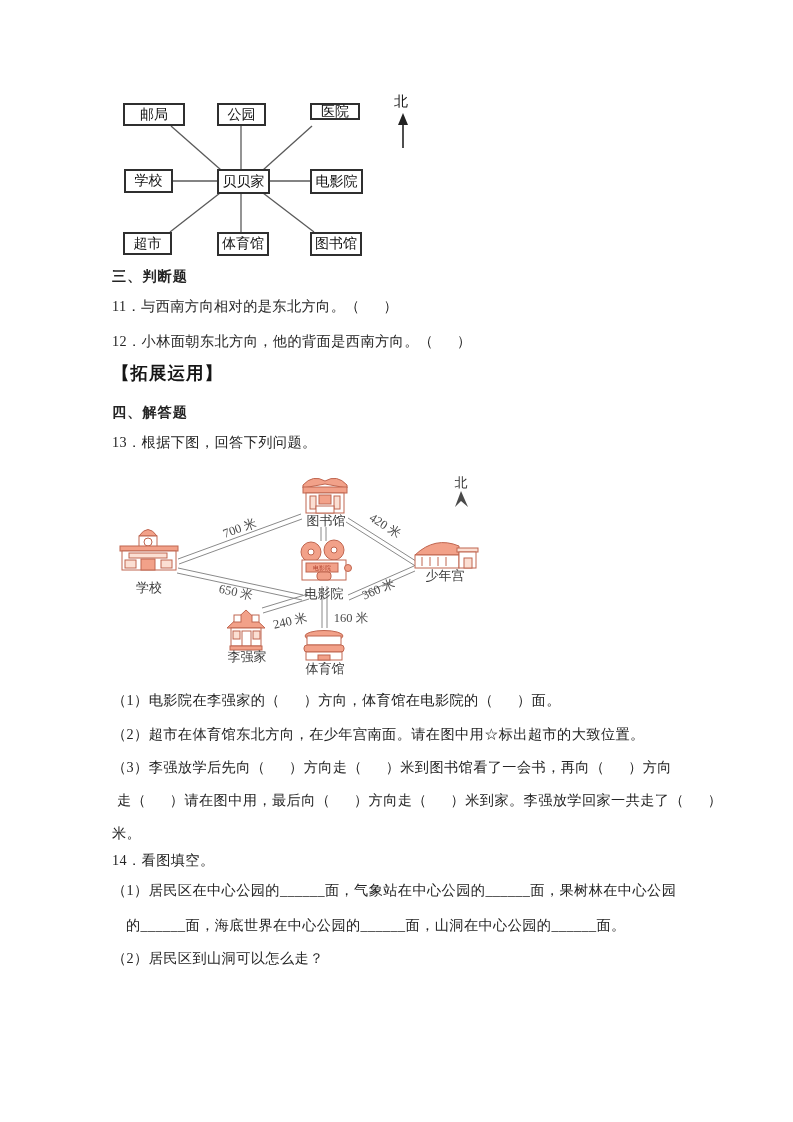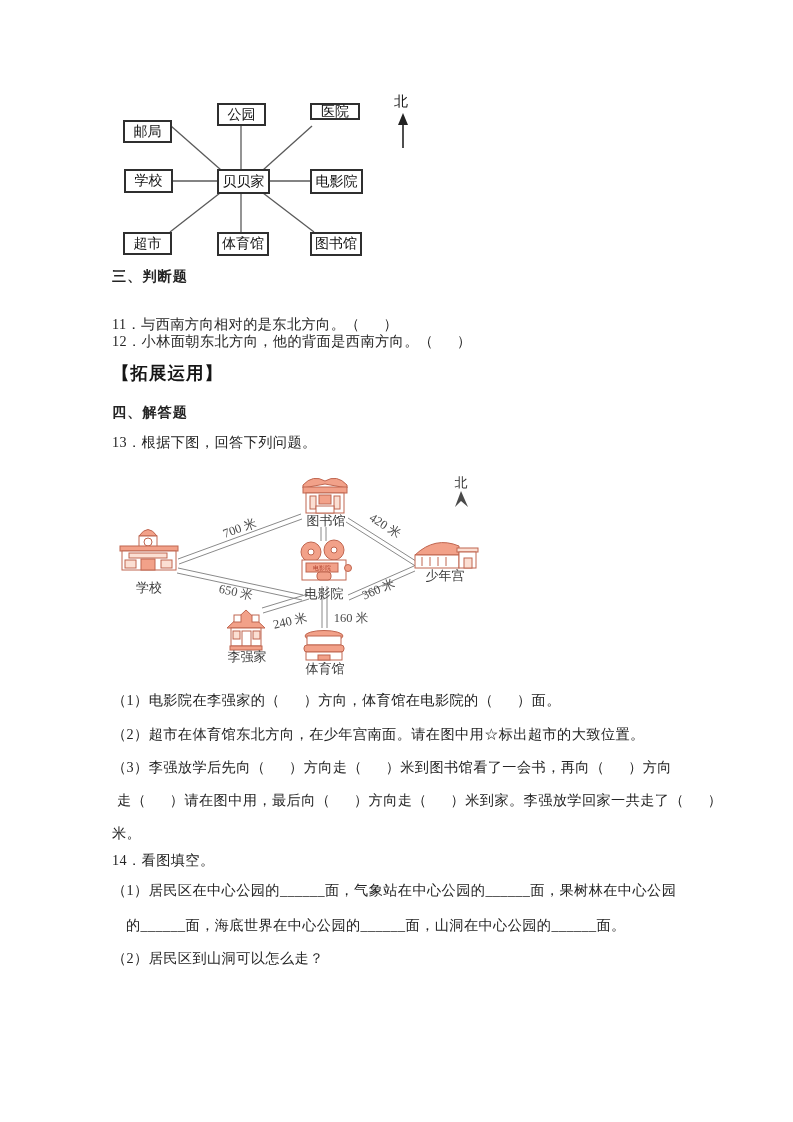--- a/index.html
+++ b/index.html
@@ -42,38 +42,38 @@
       <line x1="141" y1="79" x2="141" y2="36"></line>
       <line x1="163" y1="80" x2="212" y2="36"></line>
       <line x1="117" y1="91" x2="73" y2="91"></line>
       <line x1="167" y1="91" x2="210" y2="91"></line>
       <line x1="120" y1="103" x2="70" y2="142"></line>
       <line x1="141" y1="103" x2="141" y2="142"></line>
       <line x1="163" y1="103" x2="214" y2="142"></line>
     </g>
   </svg>
 
-  <div class="dbox" style="left:123px;top:120px;width:49px;height:23px;">邮局</div>
+  <div class="dbox" style="left:123px;top:103px;width:62px;height:23px;">邮局</div>
   <div class="dbox" style="left:217px;top:103px;width:49px;height:23px;">公园</div>
   <div class="dbox" style="left:310px;top:103px;width:50px;height:17px;">医院</div>
   <div class="dbox" style="left:124px;top:169px;width:49px;height:24px;">学校</div>
   <div class="dbox" style="left:217px;top:169px;width:53px;height:25px;">贝贝家</div>
   <div class="dbox" style="left:310px;top:169px;width:53px;height:25px;">电影院</div>
   <div class="dbox" style="left:123px;top:232px;width:49px;height:23px;">超市</div>
   <div class="dbox" style="left:217px;top:232px;width:52px;height:24px;">体育馆</div>
   <div class="dbox" style="left:310px;top:232px;width:52px;height:24px;">图书馆</div>
 
   <div class="d1-north">北</div>
   <svg class="d1-arrow" width="18" height="38" viewBox="0 0 18 38">
     <line x1="9" y1="36" x2="9" y2="10" stroke="#222" stroke-width="1.6"></line>
     <polygon points="4,13 9,1 14,13" fill="#222"></polygon>
   </svg>
 
   <div class="line bold" style="top:267px;text-align:center;">三、判断题</div>
-  <div class="line" style="top:315px;">11．与西南方向相对的是东北方向。（      ）</div>
+  <div class="line" style="top:297px;">11．与西南方向相对的是东北方向。（      ）</div>
   <div class="line" style="top:332px;">12．小林面朝东北方向，他的背面是西南方向。（      ）</div>
 
   <div class="line expand" style="top:361px;">【拓展运用】</div>
   <div class="line bold" style="top:403px;">四、解答题</div>
   <div class="line" style="top:433px;">13．根据下图，回答下列问题。</div>
 
   <svg class="map" width="385" height="230" viewBox="0 0 385 230">
 
     <g stroke="#8a8a8a" stroke-width="1" fill="none">
       <line x1="73" y1="103" x2="196" y2="58"></line>

